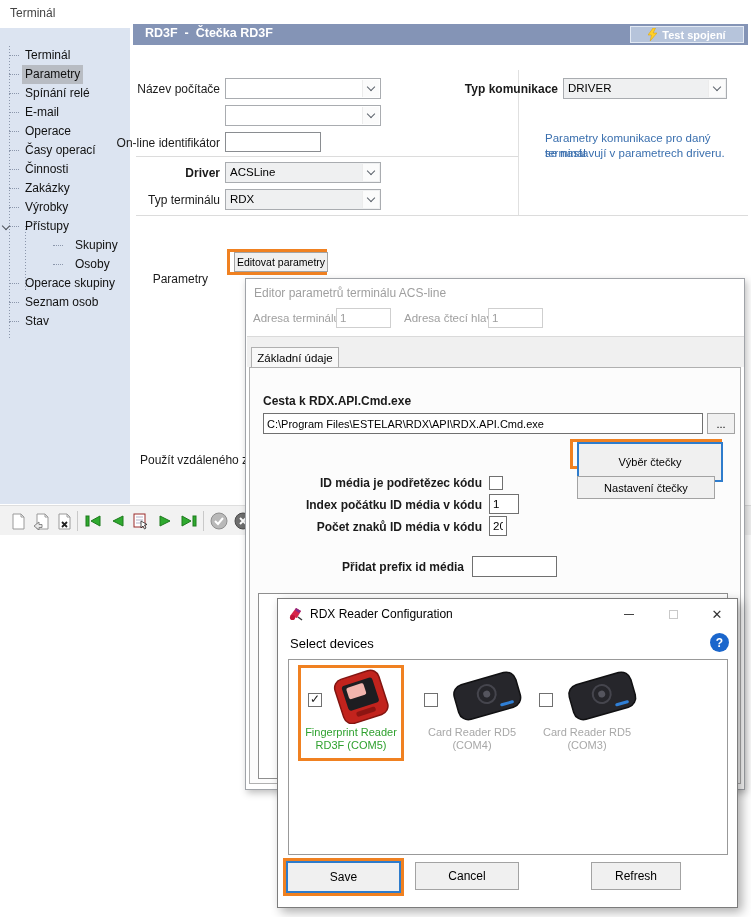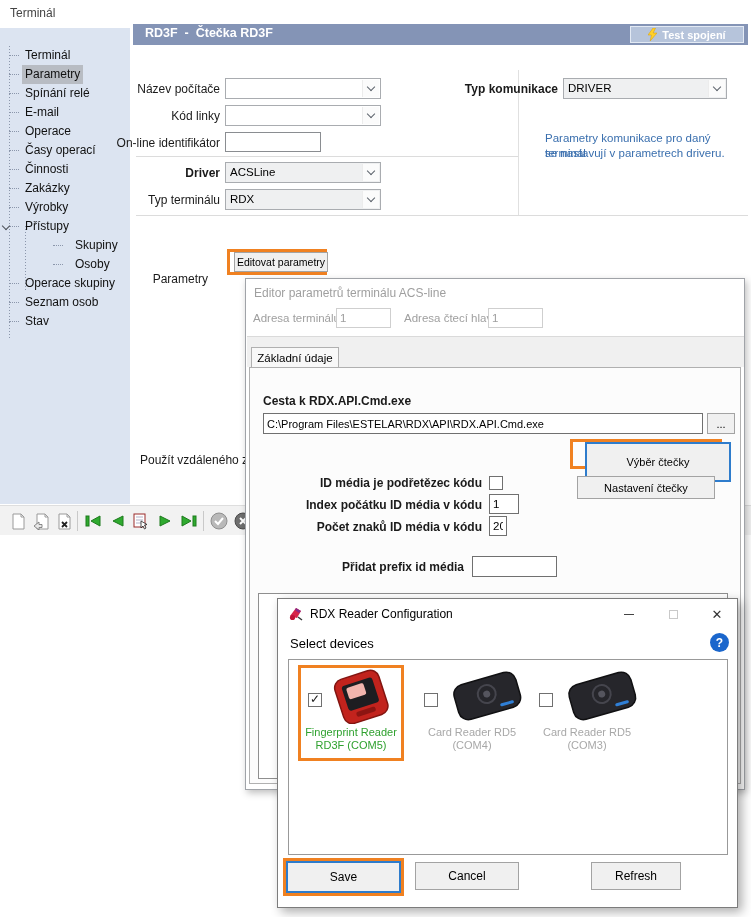--- a/index.html
+++ b/index.html
@@ -123,21 +123,20 @@
 
 
   <div class="abs lbl r" style="left:60px; top:79px; width:160px;">Název počítače</div>
   <div class="combo" style="left:225px; top:78px; width:156px;">
       <span class="val"></span>
       <span class="arr">
         <i></i>
       </span>
     </div>
 
-  <div class="abs lbl r" style="left:60px; top:106px; width:160px;">Kód linky</div>
   <div class="combo" style="left:225px; top:105px; width:156px;">
       <span class="val"></span>
       <span class="arr">
         <i></i>
       </span>
     </div>
 
   <div class="abs lbl r" style="left:60px; top:133px; width:160px;">On-line identifikátor</div>
   <input class="tinput" style="left: 225px; top: 132px; width: 96px; height: 20px;" readonly="">
 
@@ -255,21 +254,21 @@
 
     <div class="ed-band"></div>
     <div class="ed-tab">Základní údaje</div>
     <div class="ed-page"></div>
 
     <div class="abs lbl b" style="left:17px; top:112px;">Cesta k RDX.API.Cmd.exe</div>
     <input class="tinput" style="left: 17px; top: 134px; width: 440px; height: 21px; border-color: rgb(112, 112, 112); font-size: 11px;" readonly="" value="C:\Program Files\ESTELAR\RDX\API\RDX.API.Cmd.exe">
     <div class="btn" style="left:461px; top:134px; width:28px; height:21px;">...</div>
 
     <div class="orange-box" style="left:324px; top:160px; width:152px; height:30px;">
-      <div class="btn focus" style="left:12px; top:0; width:146px; height:40px;">Výběr čtečky</div>
+      <div class="btn focus" style="left:4px; top:0; width:146px; height:40px;">Výběr čtečky</div>
     </div>
     <div class="btn" style="left:331px; top:197px; width:138px; height:23px;">Nastavení čtečky</div>
 
     <div class="abs lbl b r" style="left:0; top:194px; width:236px;">ID média je podřetězec kódu</div>
     <span class="cb" style="left:243px; top:197px;"></span>
 
     <div class="abs lbl b r" style="left:0; top:216px; width:236px;">Index počátku ID média v kódu</div>
     <input class="tinput" style="left: 243px; top: 215px; width: 30px; height: 20px; border-color: rgb(112, 112, 112);" readonly="" value="1">
 
     <div class="abs lbl b r" style="left:0; top:238px; width:236px;">Počet znaků ID média v kódu</div>

